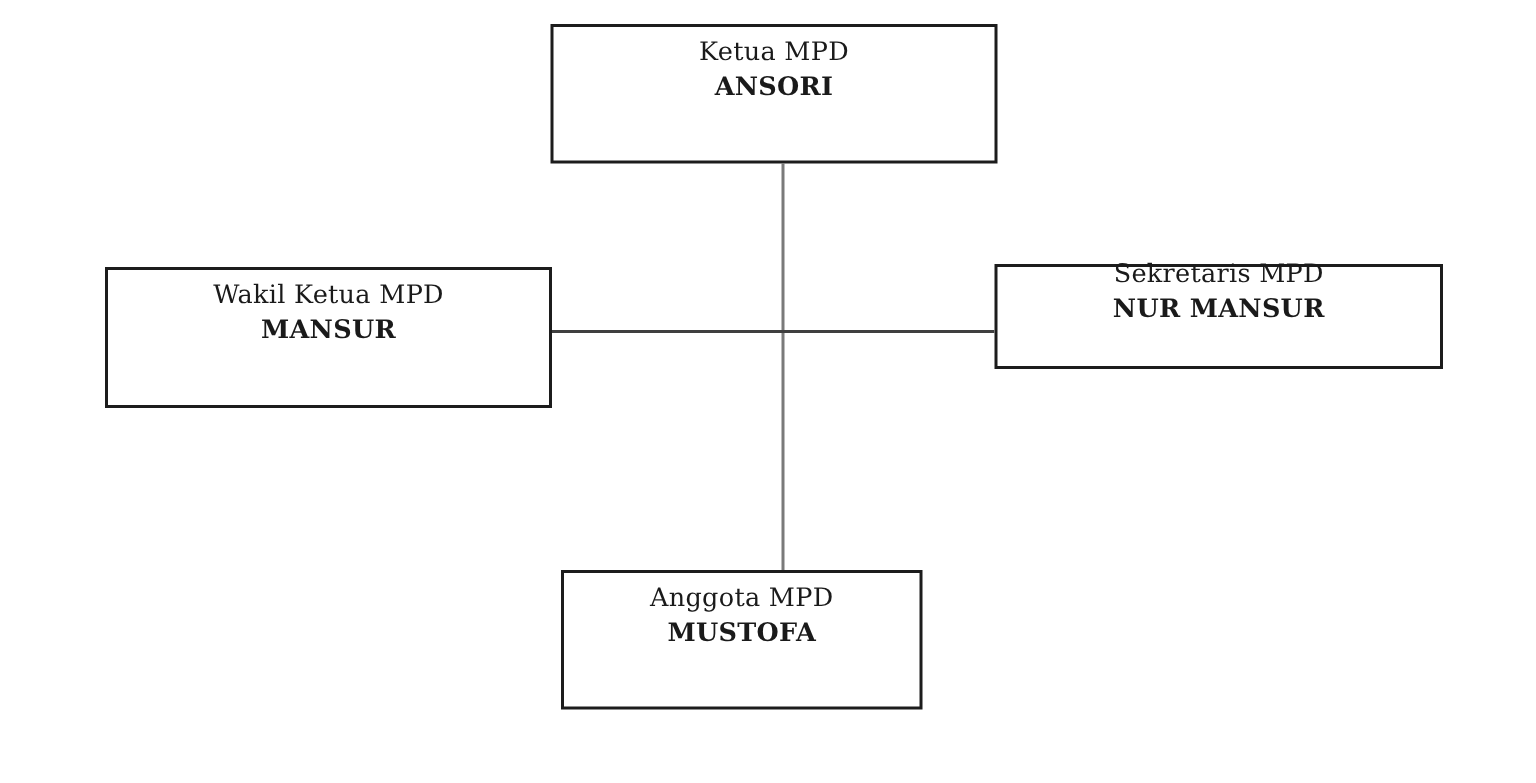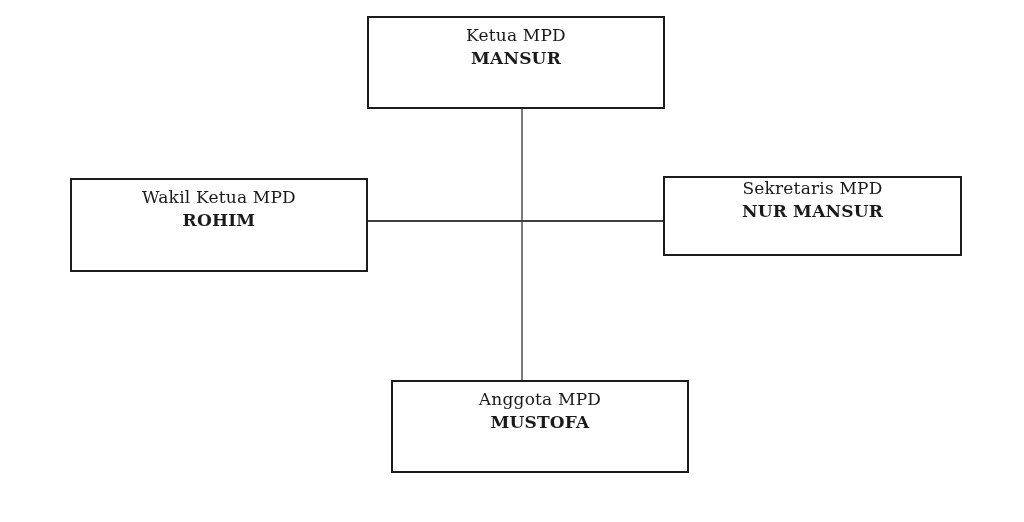--- a/index.html
+++ b/index.html
@@ -28,22 +28,22 @@
     text-align: center;
     color: #1a1a1a;
     font-size: 17px;
     line-height: 23px;
     letter-spacing: 0.2px;
   }
   .node .title { font-weight: normal; }
   .node .person { font-weight: bold; }
   #node-ketua      { left: 367px; top: 16px;  width: 298px; height: 93px; }
   #node-wakil      { left: 70px;  top: 178px; width: 298px; height: 94px; }
-  #node-sekretaris { left: 663px; top: 176px; width: 299px; height: 80px; }
-  #node-anggota    { left: 374px; top: 380px; width: 298px; height: 93px; margin-left: 17px; }
+  #node-sekretaris { left: 663px; top: 176px; width: 299px; height: 70px; }
+  #node-anggota    { left: 374px; top: 380px; width: 241px; height: 93px; }
   .line {
     position: absolute;
     background: #3f3f3f;
   }
   #line-vertical {
     left: 521px; top: 109px;
     width: 2px; height: 271px;
     background: #7a7a7a;
   }
   #line-horizontal {
@@ -55,26 +55,26 @@
 </head>
 <body>
 
 <div class="canvas">
 
   <div class="line" id="line-vertical"></div>
   <div class="line" id="line-horizontal"></div>
 
   <div class="node" id="node-ketua">
     <span class="title">Ketua MPD</span>
-    <span class="person">MANSUR</span>
+    <span class="person">ANSORI</span>
   </div>
 
   <div class="node" id="node-wakil">
     <span class="title">Wakil Ketua MPD</span>
-    <span class="person">ROHIM</span>
+    <span class="person">MANSUR</span>
   </div>
 
   <div class="node" id="node-sekretaris">
     <span class="title">Sekretaris MPD</span>
     <span class="person">NUR MANSUR</span>
   </div>
 
   <div class="node" id="node-anggota">
     <span class="title">Anggota MPD</span>
     <span class="person">MUSTOFA</span>

